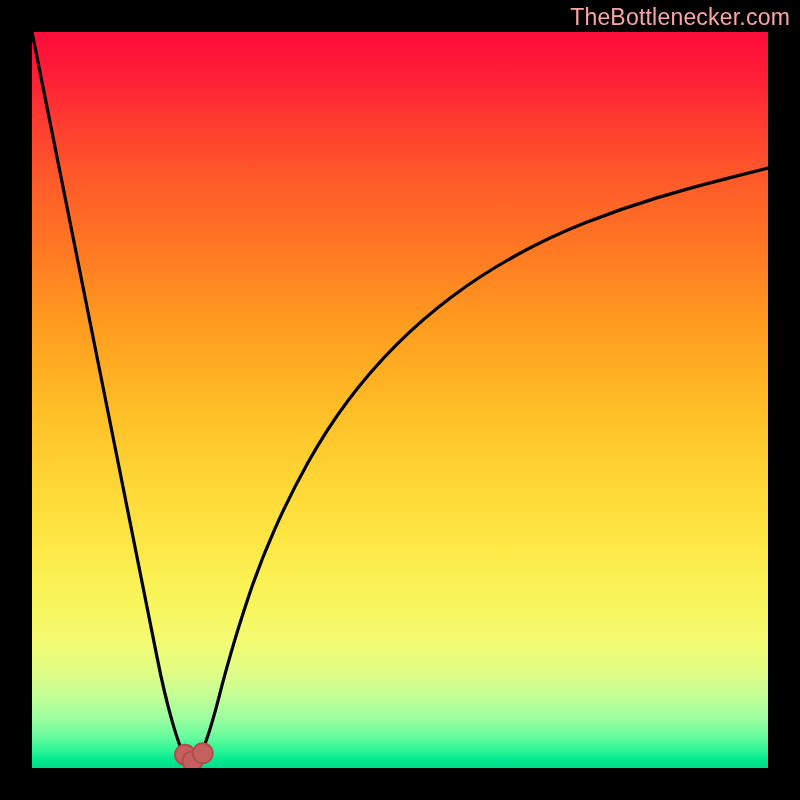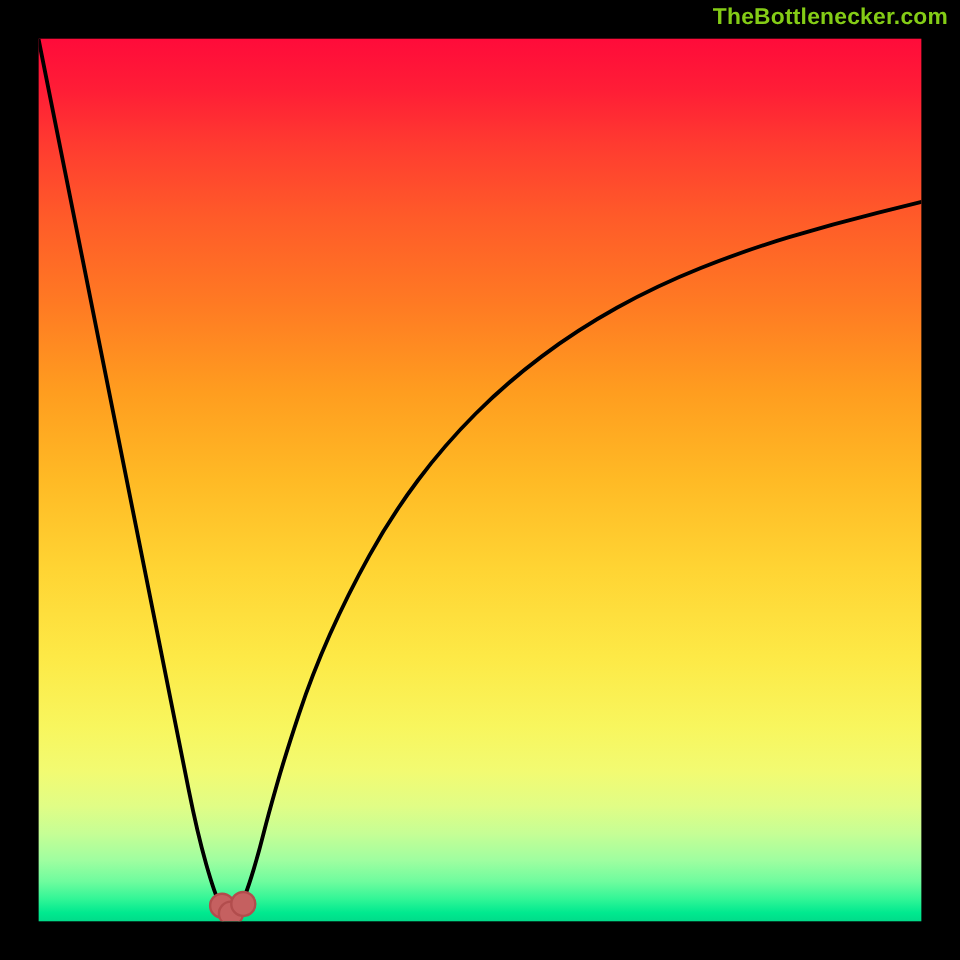--- a/index.html
+++ b/index.html
@@ -59,24 +59,24 @@
     position: absolute;
     top: 0;
     left: 0;
     width: 100%;
     height: 100%;
   }
   .watermark {
     position: absolute;
     top: 4px;
     right: 10px;
-    font-size: 19px;
-    font-weight: 700;
+    font-size: 23px;
+    font-weight: 400;
     letter-spacing: 0.2px;
-    color: #84cc16;
+    color: #fca5a5;
     font-family: Arial, Helvetica, sans-serif;
   }
 </style>
 </head>
 <body>
 
 <div class="frame">
 
   <div class="watermark">TheBottlenecker.com</div>
 

